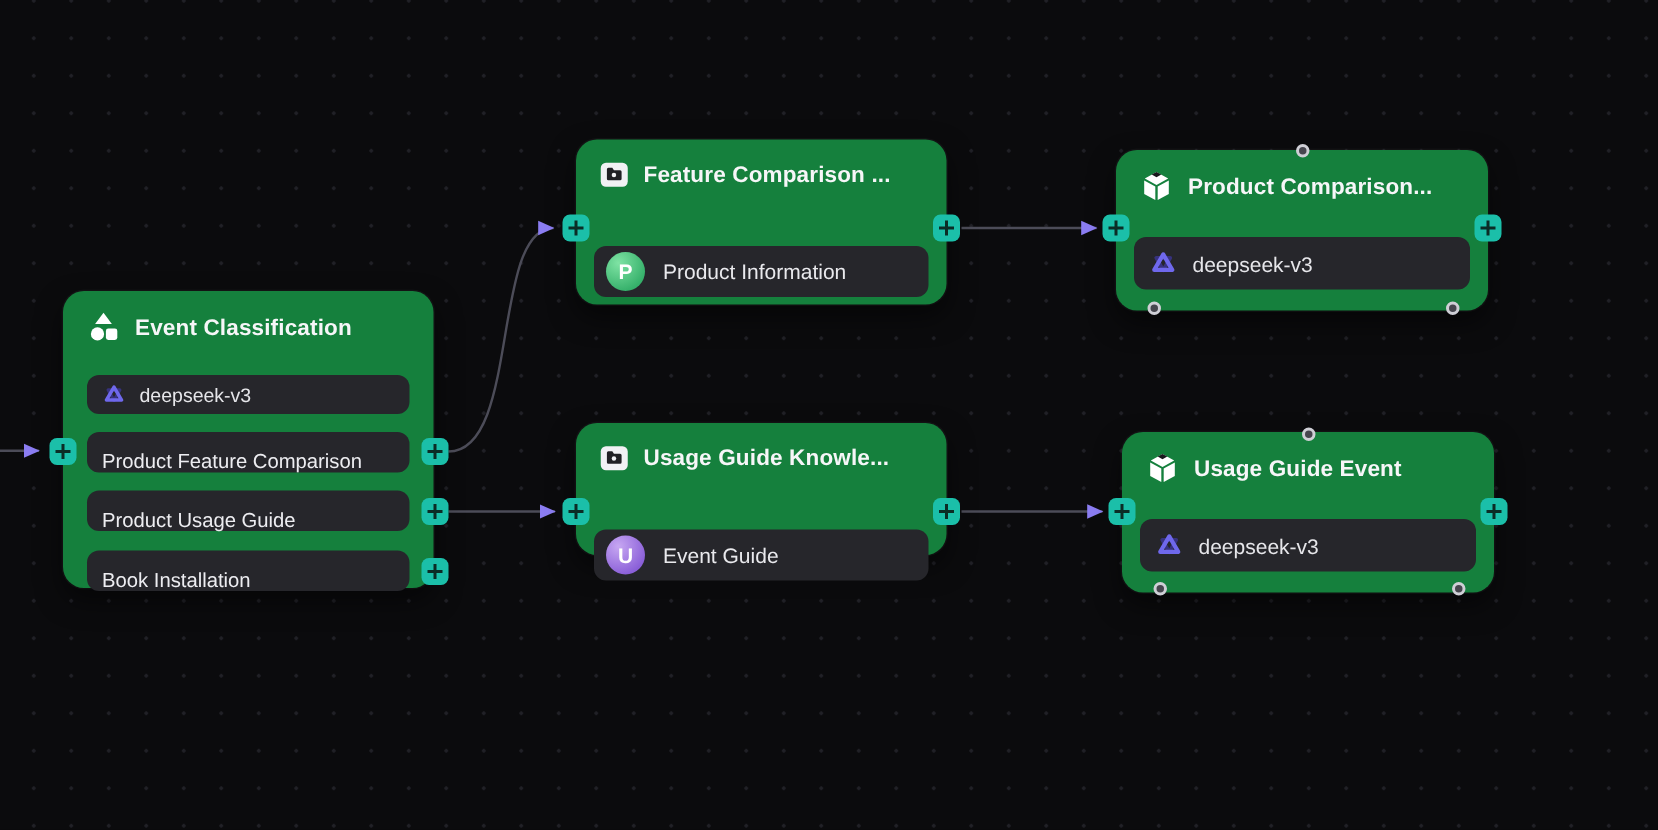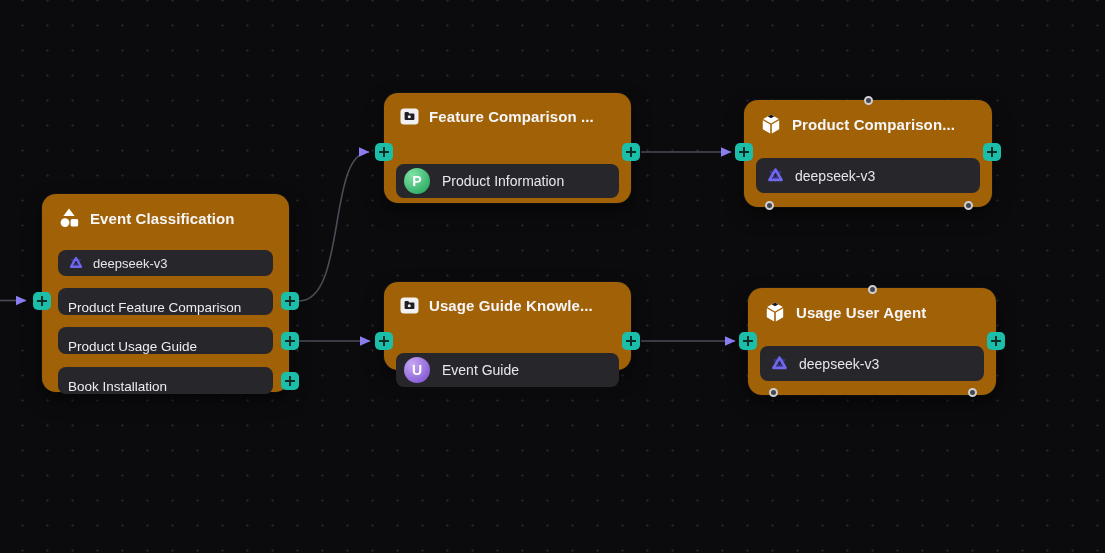--- a/index.html
+++ b/index.html
@@ -6,21 +6,21 @@
   body{
     width:1105px;height:553px;position:relative;overflow:hidden;
     background-color:#0b0b0d;
     background-image:radial-gradient(circle,#212127 1px,transparent 1.4px);
     background-size:25px 25px;background-position:10px 13px;
     font-family:"Liberation Sans",sans-serif;
   }
   .edge-layer{position:absolute;inset:0;z-index:1;pointer-events:none;}
   .edge-layer path.edge{pointer-events:stroke;}
   .node{
-    position:absolute;background:#a16207;border-radius:14px;z-index:2;
+    position:absolute;background:#15803d;border-radius:14px;z-index:2;
     box-shadow:0 0 0 1px rgba(255,255,255,0.035),0 8px 18px rgba(0,0,0,0.5);
   }
   .node-header{position:absolute;display:flex;align-items:center;gap:10px;}
   .node-title{color:#f6f6f8;font-weight:700;font-size:15px;white-space:nowrap;letter-spacing:.1px;}
   .chip{
     position:absolute;background:#26262b;border-radius:8px;display:flex;
     align-items:center;gap:9px;padding:0 10px;box-sizing:border-box;
     color:#e6e6ea;font-size:13px;
   }
   .chip.model-lg{font-size:14px;gap:10px;}
@@ -178,21 +178,21 @@
 <div class="node" style="left:748px;top:288px;width:248px;height:107px;">
   <div class="node-header" style="left:16px;top:13px;">
     <span class="icon-box">
       <svg width="22" height="22" viewBox="0 0 22 22">
         <path d="M11 1.6 L18.8 6 L11 10.4 L3.2 6 Z" fill="#fff"></path>
         <path d="M2.8 7.3 L10.2 11.4 V20.4 L2.8 16.3 Z" fill="#fff"></path>
         <path d="M19.2 7.3 L11.8 11.4 V20.4 L19.2 16.3 Z" fill="#fff"></path>
         <polygon points="11,1.6 14.2,3.4 11,5.2 7.8,3.4" fill="#18181c"></polygon>
       </svg>
     </span>
-    <span class="node-title">Usage User Agent</span>
+    <span class="node-title">Usage Guide Event</span>
   </div>
   <div class="chip model-lg" style="left:12px;top:58px;width:224px;height:35px;">
     <span class="icon-box">
       <svg width="19" height="19" viewBox="0 0 18 18">
         <path d="M4.6 5.6 H13.4 L9 13.4 Z" fill="none" stroke="#37327e" stroke-width="2.4" stroke-linejoin="round"></path>
         <path d="M9 3.4 L14.7 13.2 H3.3 Z" fill="none" stroke="#6f68ec" stroke-width="2.6" stroke-linejoin="round"></path>
       </svg>
     </span>
     <span>deepseek-v3</span>
   </div>

